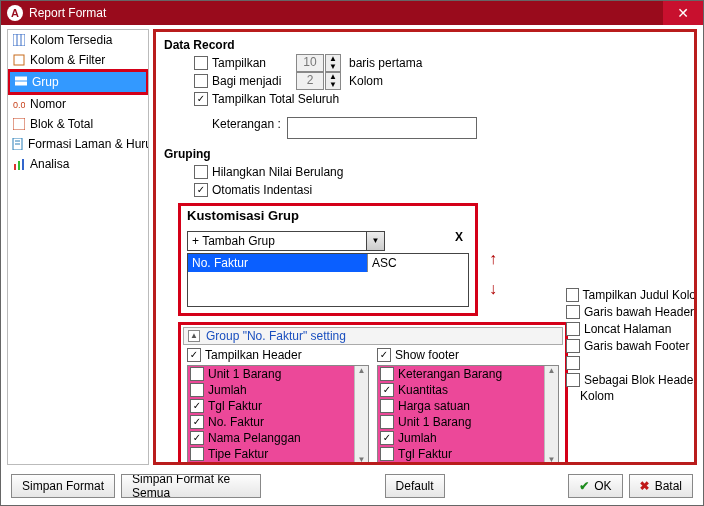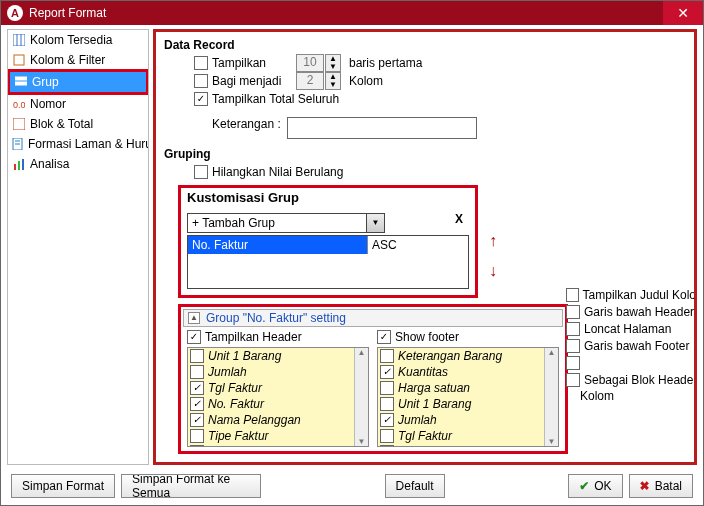--- a/index.html
+++ b/index.html
@@ -38,21 +38,21 @@
   .grid .c1 { width: 180px; border-right:1px solid #888; padding:0 4px; line-height:18px; }
   .grid .c2 { width: 60px; padding:0 4px; line-height:18px; }
   .arrows { position:absolute; right:-22px; top: 44px; display:flex; flex-direction:column; gap:12px; }
   .arrow { color: #b00000; font-size: 16px; font-weight:bold; text-align:center; cursor:pointer; }
   .gset-box { border: 3px solid #d40018; margin-left: 14px; width: 390px; padding: 2px; position: relative; }
   .gset-head { border: 1px solid #aaa; background: #f4f4f4; display:flex; align-items:center; height: 18px; padding: 0 4px; color: #1a4fbf; }
   .gset-head .collapse { width:12px; height:12px; border:1px solid #888; text-align:center; line-height:10px; font-size:8px; margin-right:6px; background:#fff; color:#555;}
   .two-col { display:flex; }
   .col { width: 50%; padding: 2px 4px; }
   .chk-line { display:flex; align-items:center; height:16px; }
-  .listbox { border: 1px solid #888; background:#fef9c3; height: 100px; margin-top:2px; overflow:hidden; position:relative;font-style:italic; }
+  .listbox { border: 1px solid #888; background:#ec4899; height: 100px; margin-top:2px; overflow:hidden; position:relative; }
   .listbox .sv { position:absolute; right:0; top:0; width:14px; height:100%; background:#eee; border-left:1px solid #bbb; }
   .listbox .sv::before { content:"▲"; display:block; font-size:8px; text-align:center; color:#777; }
   .listbox .sv::after { content:"▼"; position:absolute; bottom:0; left:0; right:0; font-size:8px; text-align:center; color:#777; }
   .right-opts { position:absolute; left: 410px; top: 254px; width: 140px; }
   .right-opts .chk-line { height: 17px; white-space:nowrap; }
   .kol-spin { display:flex; align-items:center; margin-left:14px; margin-top:1px;}
   .footer { height: 34px; border-top: 0; display:flex; align-items:center; padding: 0 10px; gap:6px; }
   .btn { height: 24px; border: 1px solid #888; background: linear-gradient(#fdfdfd,#e6e6e6); padding: 0 10px; display:flex; align-items:center; cursor:pointer; }
   .btn .bi { margin-right:5px; font-weight:bold; }
   .sp { flex:1; }
@@ -160,20 +160,24 @@
     <div class="ket-row">
       <span>Keterangan :</span>
       <div class="ket-input"></div>
     </div>
 
     <div class="section-label">Gruping</div>
     <div class="row" style="">
       <span class="cbx"></span>
       <span>Hilangkan Nilai Berulang</span>
     </div>
+    <div class="row" style="margin-left:30px;">
+      <span class="cbx checked"></span>
+      <span>Otomatis Indentasi</span>
+    </div>
 
     <div class="kustom-box">
       <div class="kustom-title">Kustomisasi Grup</div>
       <div style="display:flex; align-items:center;">
         <div class="combo">
           <div class="combo-input">+ Tambah Grup</div>
           <div class="combo-btn">▼</div>
         </div>
         <span class="xcol">X</span>
       </div>

